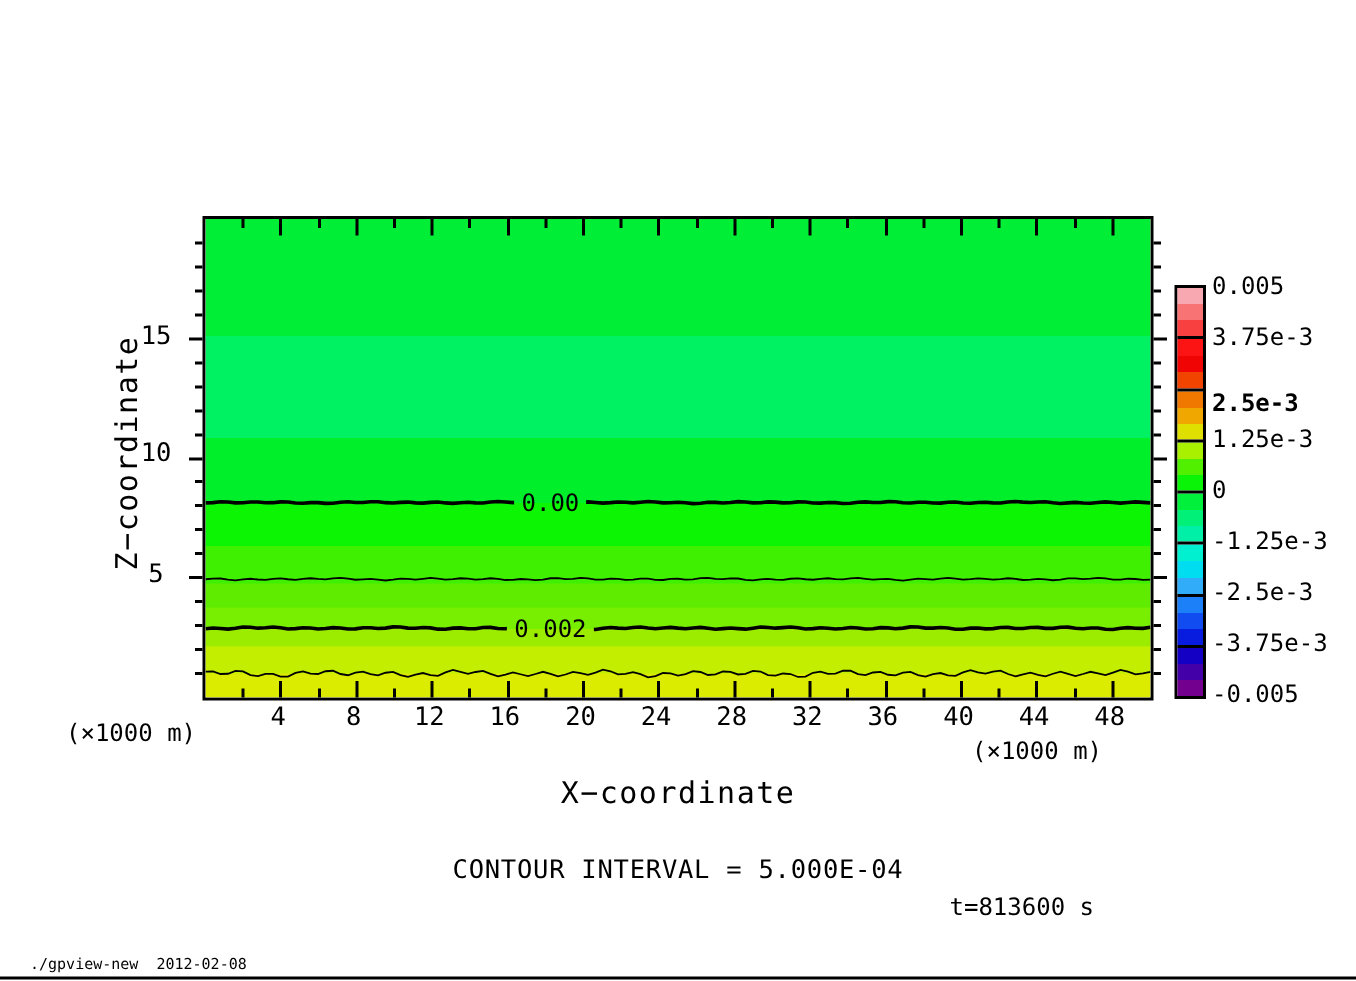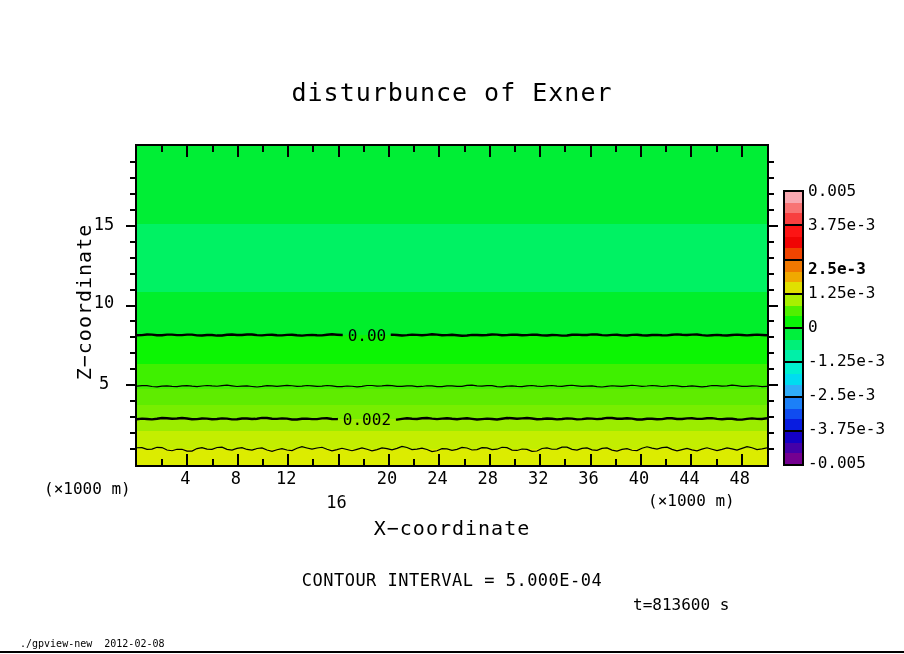--- a/index.html
+++ b/index.html
@@ -27,21 +27,20 @@
   .cb-label{position:absolute;left:808px;font-size:16px;white-space:nowrap;}
   .footer-left{left:20px;top:638px;font-size:10px;white-space:pre;}
   .footer-right{left:563px;top:638px;font-size:10px;white-space:pre;}
   .bottom-rule{left:0;top:651px;width:904px;height:2px;background:#000;}
 </style>
 </head>
 <body>
 
 <div class="canvas">
 
-  <div class="abs title">disturbunce of Exner</div>
 
   <div class="abs ylabel">Z−coordinate</div>
 
   <div class="abs plot" id="plot-area">
     <div class="bands" id="bands-layer">
         <div class="band" style="top: -0.5px; height: 79.155px; background: rgb(0, 238, 53);"></div>
         <div class="band" style="top: 77.655px; height: 69.585px; background: rgb(0, 242, 99);"></div>
         <div class="band" style="top: 146.24px; height: 43.2675px; background: rgb(0, 239, 43);"></div>
         <div class="band" style="top: 188.507px; height: 30.5075px; background: rgb(12, 245, 3);"></div>
         <div class="band" style="top: 218.015px; height: 25.563px; background: rgb(63, 240, 0);"></div>
@@ -148,21 +147,21 @@
     <div id="contour-labels">
         <div class="contour-label" style="left: 36.5%; top: 189.007px; background: linear-gradient(rgb(0, 239, 43) 0px, rgb(0, 239, 43) 50%, rgb(12, 245, 3) 50%, rgb(12, 245, 3) 100%);">0.00</div>
         <div class="contour-label" style="left: 36.5%; top: 272.745px; background: linear-gradient(rgb(120, 238, 0) 0px, rgb(120, 238, 0) 50%, rgb(156, 236, 0) 50%, rgb(156, 236, 0) 100%);">0.002</div>
       </div>
   </div>
 
   <div id="xtick-labels">
       <div class="xticklabel" style="left: 167.4px;">4</div>
       <div class="xticklabel" style="left: 217.8px;">8</div>
       <div class="xticklabel" style="left: 268.2px;">12</div>
-      <div class="xticklabel" style="left: 318.6px; margin-top: 24px;">16</div>
+      <div class="xticklabel" style="left: 318.6px;">16</div>
       <div class="xticklabel" style="left: 369px;">20</div>
       <div class="xticklabel" style="left: 419.4px;">24</div>
       <div class="xticklabel" style="left: 469.8px;">28</div>
       <div class="xticklabel" style="left: 520.2px;">32</div>
       <div class="xticklabel" style="left: 570.6px;">36</div>
       <div class="xticklabel" style="left: 621px;">40</div>
       <div class="xticklabel" style="left: 671.4px;">44</div>
       <div class="xticklabel" style="left: 721.8px;">48</div>
     </div>
   <div id="ytick-labels">

